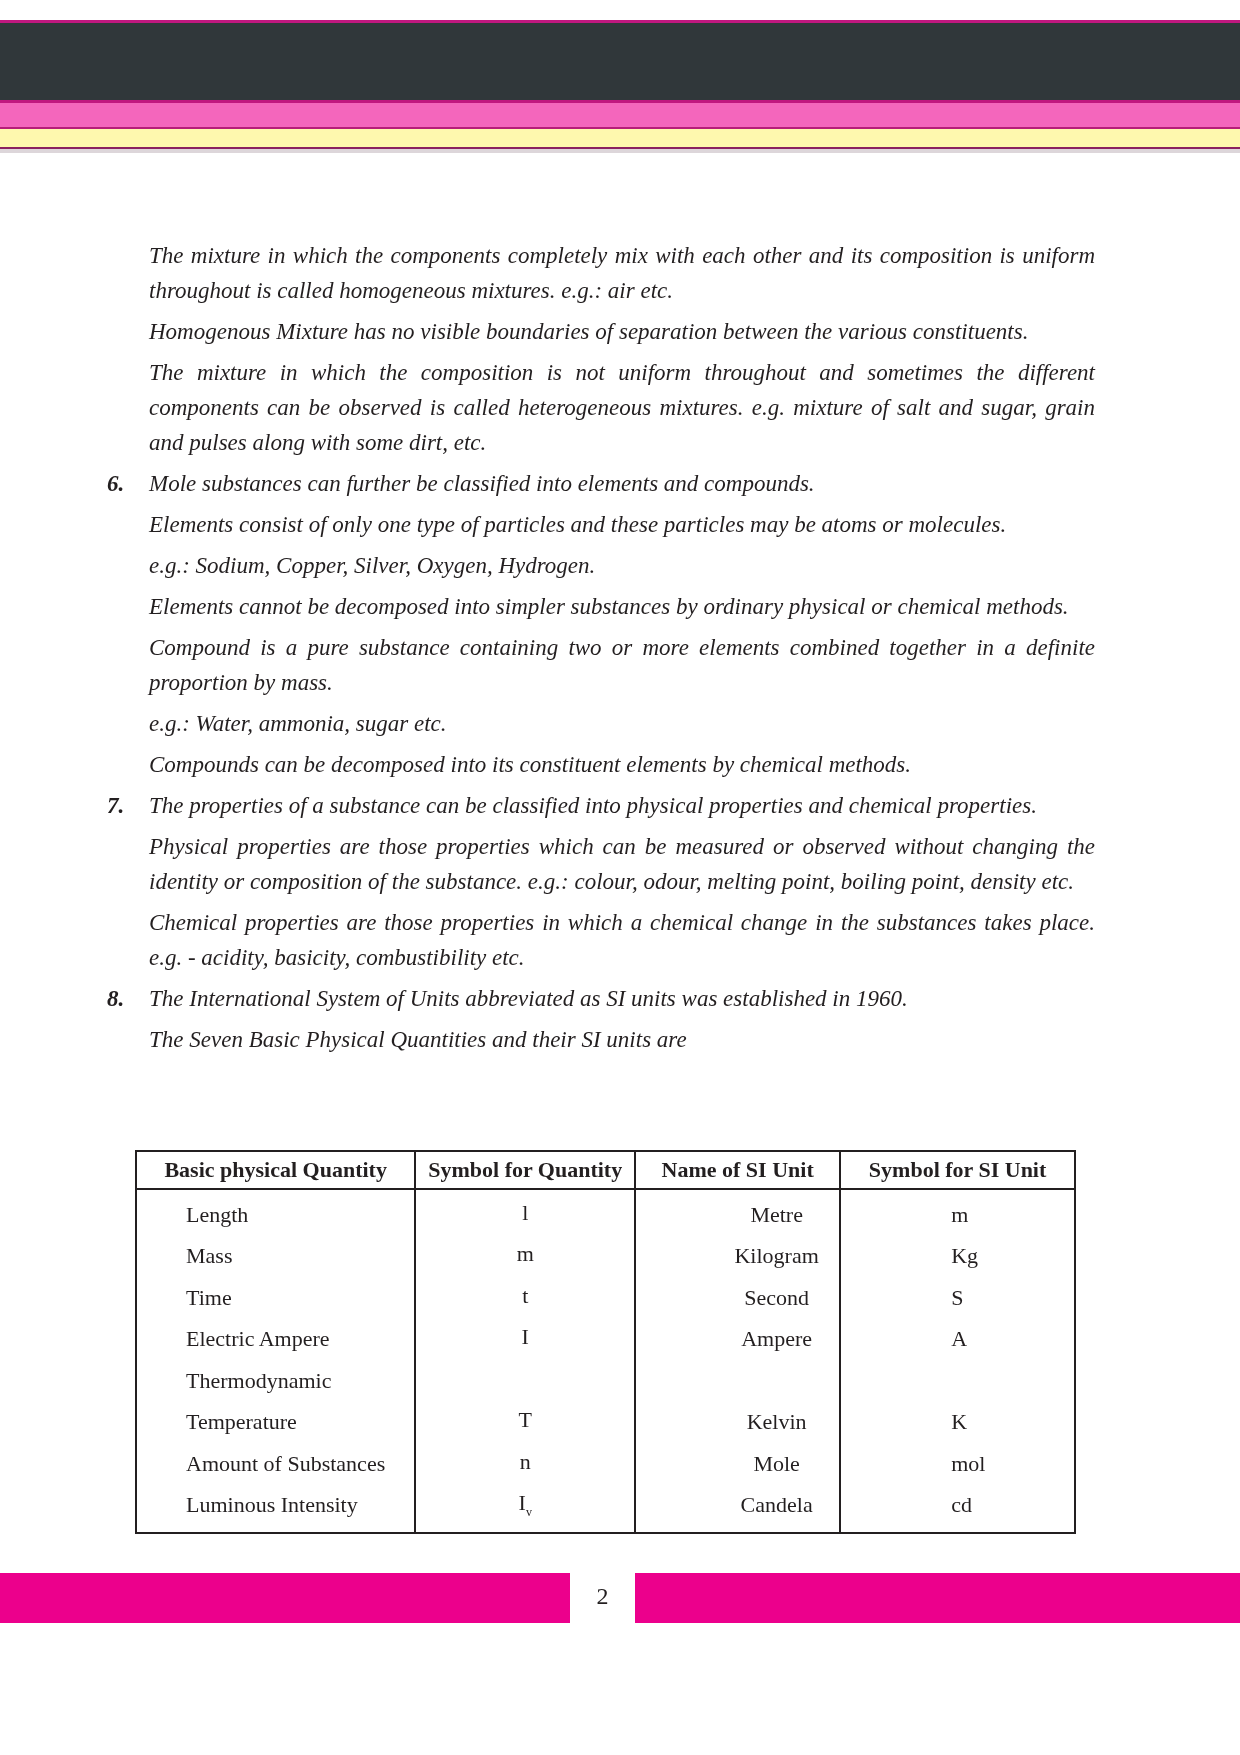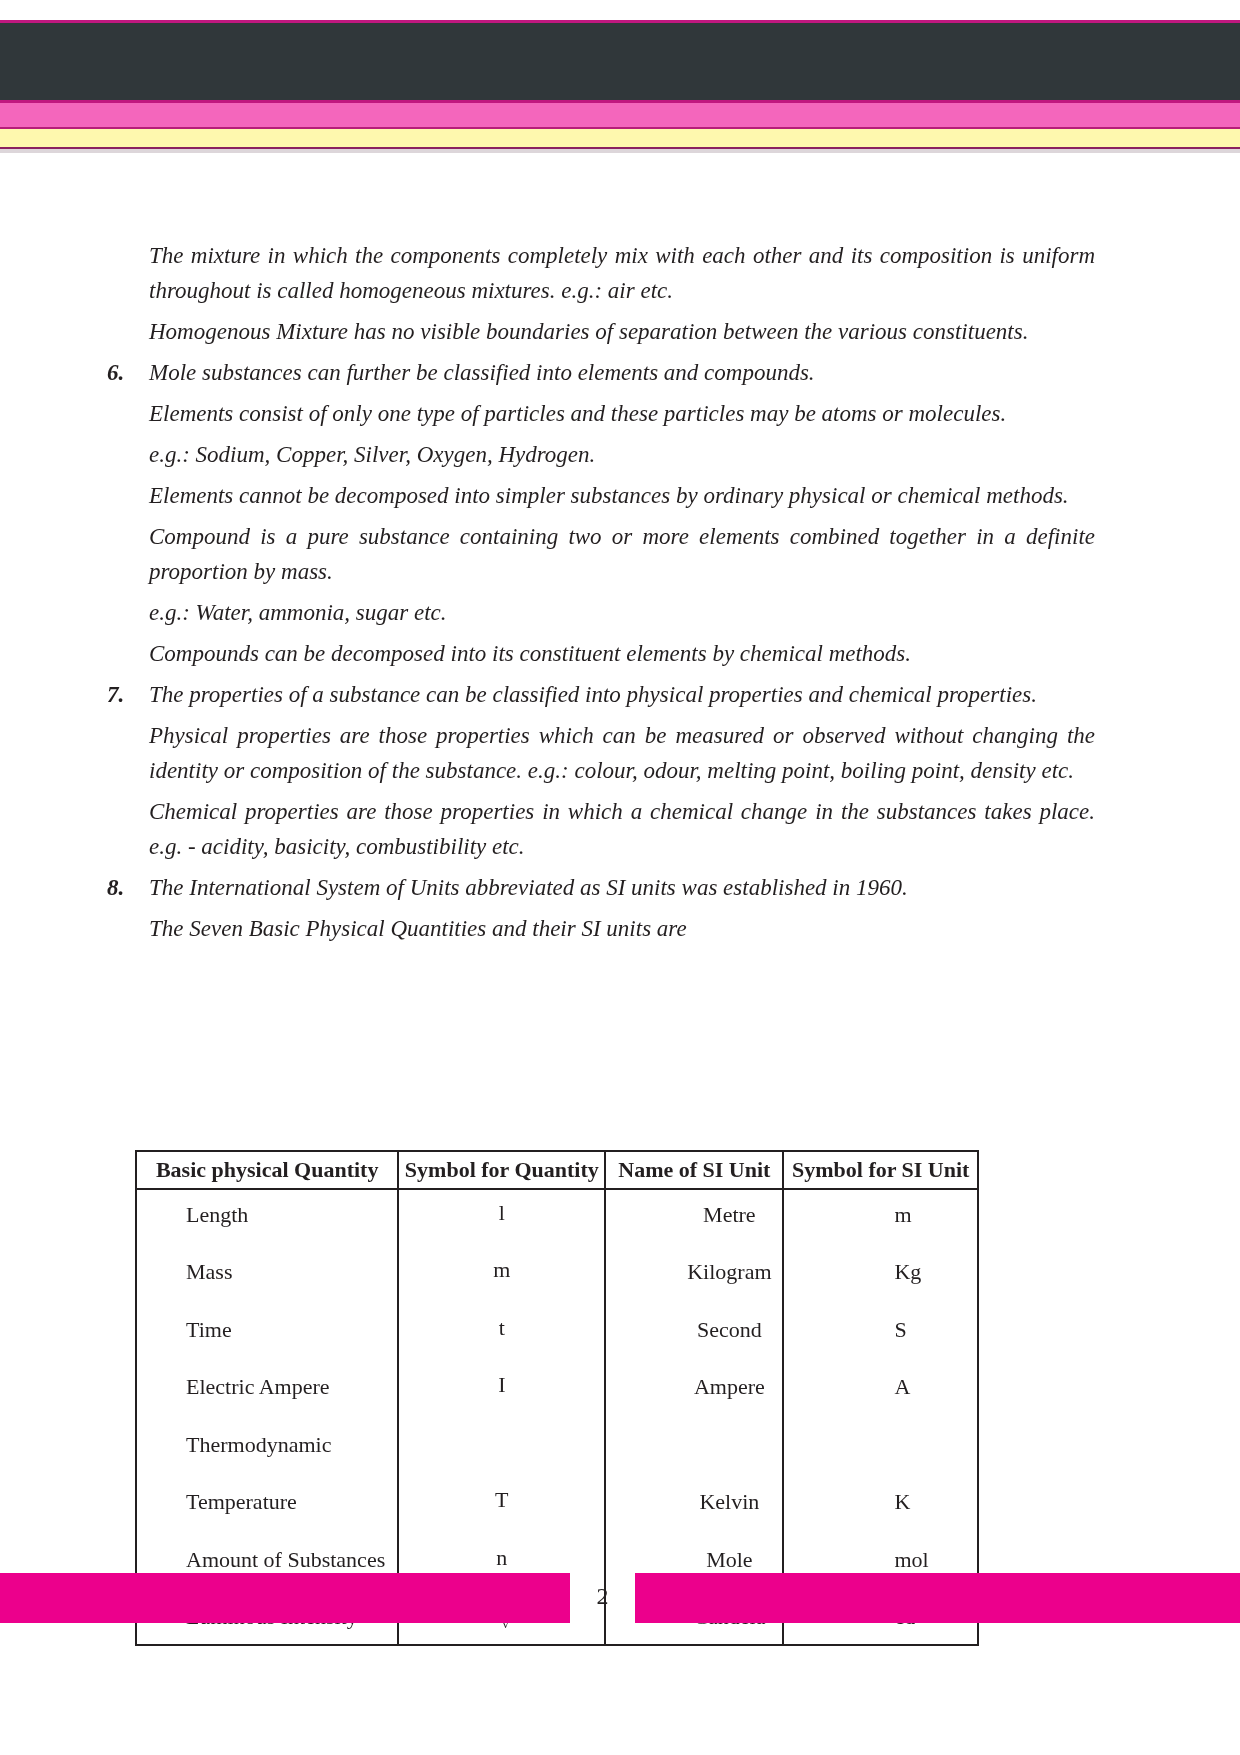--- a/index.html
+++ b/index.html
@@ -17,30 +17,30 @@
     .hdr-shadow { position: absolute; left: 0; top: 149px; width: 1240px; height: 4px; background: #ddd6da; }
 
     .content { position: absolute; left: 107px; top: 238px; width: 988px; }
     .para {
       font-size: 23px; line-height: 35px; margin: 0 0 6px 42px;
       text-align: justify; text-align-last: left; position: relative; font-style: italic;
     }
     .num { position: absolute; left: -42px; top: 0; font-weight: bold; }
 
     .si-table {
-      position: absolute; left: 135px; top: 1150px; width: 844px;
+      position: absolute; left: 135px; top: 1150px; width: 941px;
       border-collapse: collapse; font-size: 22px;
     }
     .si-table th {
       font-weight: bold; font-size: 22px; height: 36px; padding: 0 4px;
       border: 2.5px solid #231f20; white-space: nowrap;
     }
     .si-table td {
       border-left: 2.5px solid #231f20; border-right: 2.5px solid #231f20;
-      height: 41.5px; padding: 8px; vertical-align: middle; white-space: nowrap;
+      height: 41.5px; padding: 0; vertical-align: middle; white-space: nowrap;
     }
     .si-table tbody tr:first-child td { padding-top: 4px; }
     .si-table tbody tr:last-child td { border-bottom: 2.5px solid #231f20; padding-bottom: 6px; }
     .c1 { width: 282px; padding-left: 49px !important; text-align: left; }
     .c2 { width: 247px; text-align: center; }
     .c3 { width: 200px; text-align: center; padding-left: 78px !important; }
     .c4 { width: 210px; text-align: left; padding-left: 110px !important; }
     .sub { font-size: 12px; vertical-align: -6px; }
 
     .foot-left { position: absolute; left: 0; top: 1573px; width: 570px; height: 50px; }
@@ -55,20 +55,21 @@
 <div class="hdr-sep1" style="background:#c0187f"></div>
 <div class="hdr-pink" style="background:#f466bc"></div>
 <div class="hdr-sep2" style="background:#b71e78"></div>
 <div class="hdr-yellow" style="background:#fef8ae"></div>
 <div class="hdr-sep3" style="background:#8a2160"></div>
 <div class="hdr-shadow"></div>
 
 <div class="content">
   <p class="para"><span class="num"></span><span>The mixture in which the components completely mix with each other and its composition is uniform throughout is called homogeneous mixtures. e.g.: air etc.</span></p>
   <p class="para"><span class="num"></span><span>Homogenous Mixture has no visible boundaries of separation between the various constituents.</span></p>
+  <p class="para"><span class="num"></span><span>The mixture in which the composition is not uniform throughout and sometimes the different components can be observed is called heterogeneous mixtures. e.g. mixture of salt and sugar, grain and pulses along with some dirt, etc.</span></p>
   <p class="para"><span class="num">6.</span><span>Mole substances can further be classified into elements and compounds.</span></p>
   <p class="para"><span class="num"></span><span>Elements consist of only one type of particles and these particles may be atoms or molecules.</span></p>
   <p class="para"><span class="num"></span><span>e.g.: Sodium, Copper, Silver, Oxygen, Hydrogen.</span></p>
   <p class="para"><span class="num"></span><span>Elements cannot be decomposed into simpler substances by ordinary physical or chemical methods.</span></p>
   <p class="para"><span class="num"></span><span>Compound is a pure substance containing two or more elements combined together in a definite proportion by mass.</span></p>
   <p class="para"><span class="num"></span><span>e.g.: Water, ammonia, sugar etc.</span></p>
   <p class="para"><span class="num"></span><span>Compounds can be decomposed into its constituent elements by chemical methods.</span></p>
   <p class="para"><span class="num">7.</span><span>The properties of a substance can be classified into physical properties and chemical properties.</span></p>
   <p class="para"><span class="num"></span><span>Physical properties are those properties which can be measured or observed without changing the identity or composition of the substance. e.g.: colour, odour, melting point, boiling point, density etc.</span></p>
   <p class="para"><span class="num"></span><span>Chemical properties are those properties in which a chemical change in the substances takes place. e.g. - acidity, basicity, combustibility etc.</span></p>

